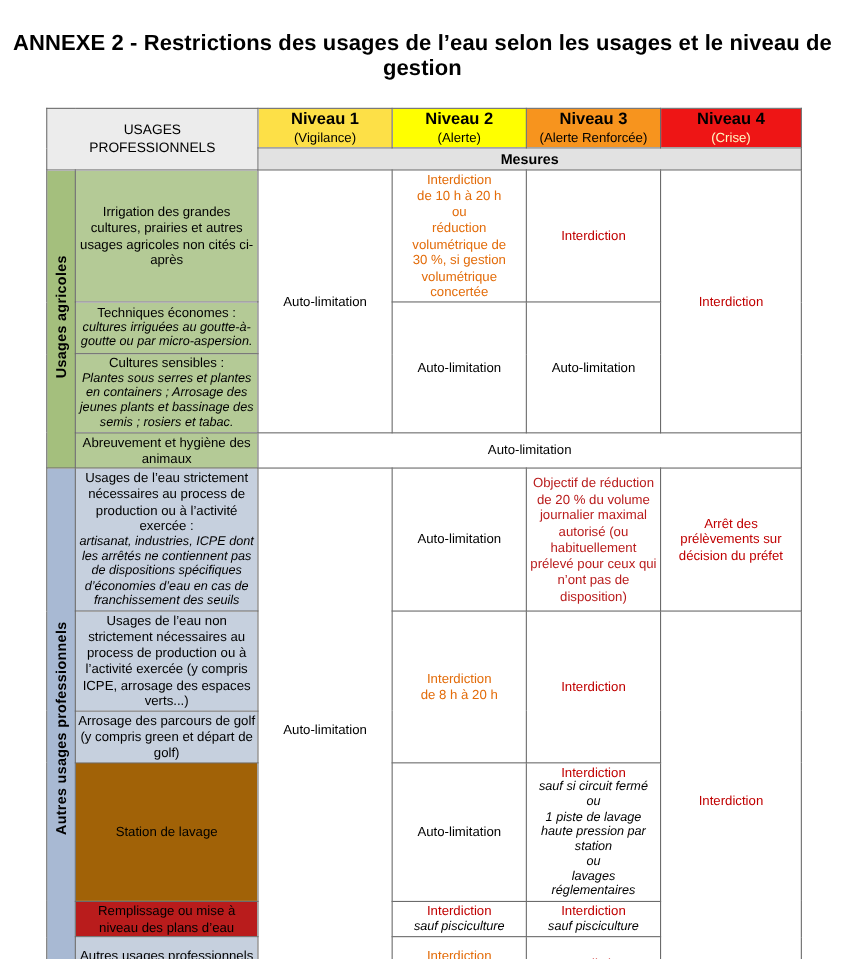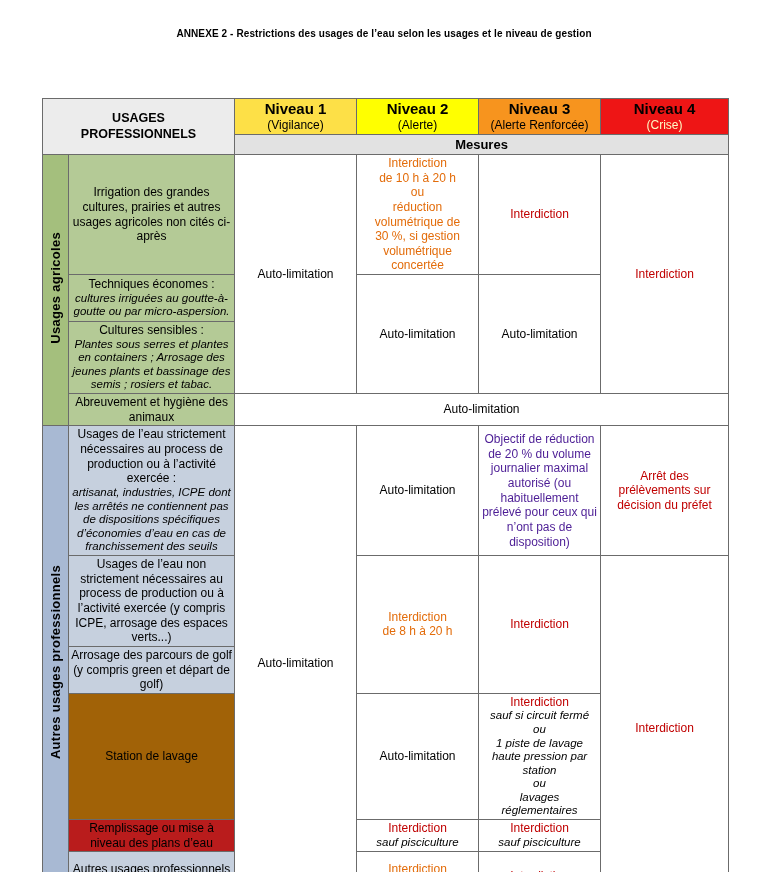--- a/index.html
+++ b/index.html
@@ -2,37 +2,37 @@
 <html><head>
 <meta charset="utf-8">
 <style>
   html,body{margin:0;padding:0;background:#ffffff;}
   body{
     width:768px;height:872px;position:relative;overflow:hidden;
     font-family:"Liberation Sans","DejaVu Sans",sans-serif;color:#000;
   }
   .page-title{
     position:absolute;top:28px;left:0;width:768px;text-align:center;
-    font-size:10px;font-weight:bold;letter-spacing:0.1px;
+    font-size:20px;font-weight:bold;letter-spacing:0.1px;
   }
   table.restrictions{
     position:absolute;left:42px;top:98px;width:686px;
     border-collapse:collapse;table-layout:fixed;
   }
   td,th{
     border:1px solid #6b6b6b;padding:1px 2px;text-align:center;
     vertical-align:middle;font-size:12px;line-height:1.22;
     overflow:hidden;
   }
   col.c-rot{width:26px;} col.c-usage{width:166px;}
   col.c-n1{width:122px;} col.c-n2{width:122px;} col.c-n3{width:122px;} col.c-n4{width:128px;}
   th{font-weight:bold;}
   .lvl-name{font-size:15px;font-weight:bold;display:block;}
   .lvl-sub{font-size:12px;font-weight:normal;display:block;}
-  .corner{font-size:12.5px;font-weight:bold;white-space:pre-line;}
+  .corner{font-size:12.5px;font-weight:normal;white-space:pre-line;}
   .mesures{font-size:13px;font-weight:bold;}
   .rot{
     writing-mode:vertical-rl;transform:rotate(180deg);
     font-weight:bold;font-size:13px;white-space:nowrap;
     display:inline-block;letter-spacing:0.3px;
   }
   .pre{white-space:pre-line;}
   .it{font-style:italic;font-size:11.5px;line-height:1.18;}
   .usage{font-size:12px;}
   .measure{font-size:12px;}
@@ -116,21 +116,21 @@
   <tr style="height:130px;">
     <td rowspan="6" style="background-color: rgb(168, 185, 211);">
       <span class="rot">Autres usages professionnels</span>
     </td>
     <td class="usage" style="background-color: rgb(198, 208, 222);">
       <div>Usages de l’eau strictement nécessaires au process de production ou à l’activité exercée :</div>
       <div class="it">artisanat, industries, ICPE dont les arrêtés ne contiennent pas de dispositions spécifiques d’économies d’eau en cas de franchissement des seuils</div>
     </td>
     <td rowspan="6" class="measure">Auto-limitation</td>
     <td class="measure">Auto-limitation</td>
-    <td class="measure" style="color: #4c1d95;">Objectif de réduction de 20 % du volume journalier maximal autorisé (ou habituellement prélevé pour ceux qui n’ont pas de disposition)</td>
+    <td class="measure" style="color: #b91c1c;">Objectif de réduction de 20 % du volume journalier maximal autorisé (ou habituellement prélevé pour ceux qui n’ont pas de disposition)</td>
     <td class="measure" style="color: rgb(192, 0, 0);">Arrêt des prélèvements sur décision du préfet</td>
   </tr>
   <tr style="height:85px;margin-top:32px;">
     <td class="usage" style="background-color: rgb(198, 208, 222);">Usages de l’eau non strictement nécessaires au process de production ou à l’activité exercée (y compris ICPE, arrosage des espaces verts...)</td>
     <td rowspan="2" class="measure pre" style="color: rgb(227, 108, 10);">Interdiction
 de 8 h à 20 h</td>
     <td rowspan="2" class="measure" style="color: rgb(192, 0, 0);">Interdiction</td>
     <td rowspan="5" class="measure" style="color: rgb(192, 0, 0);">Interdiction</td>
   </tr>
   <tr style="height:40px;">

